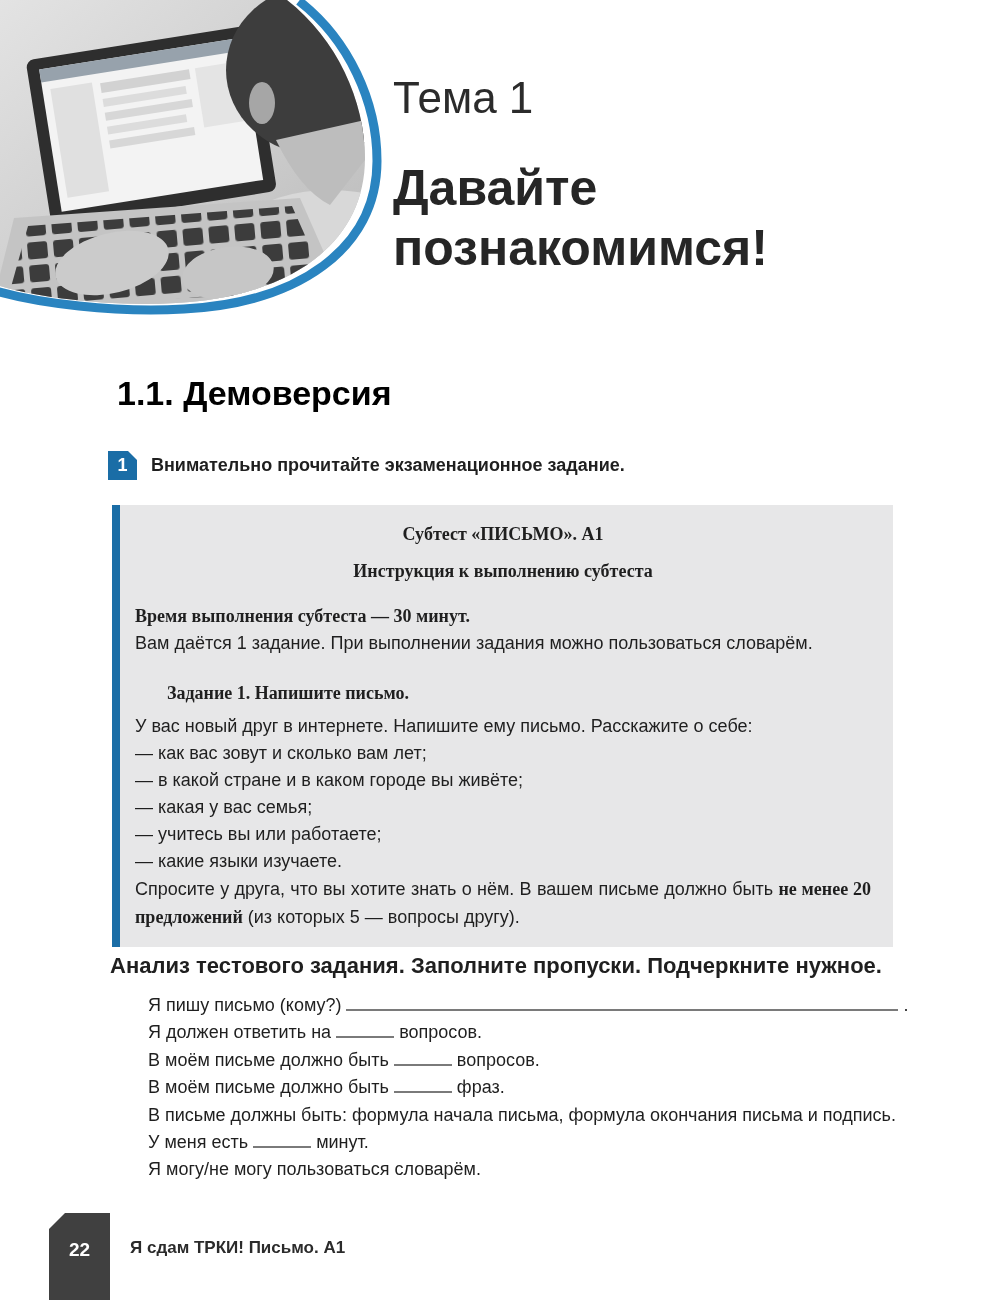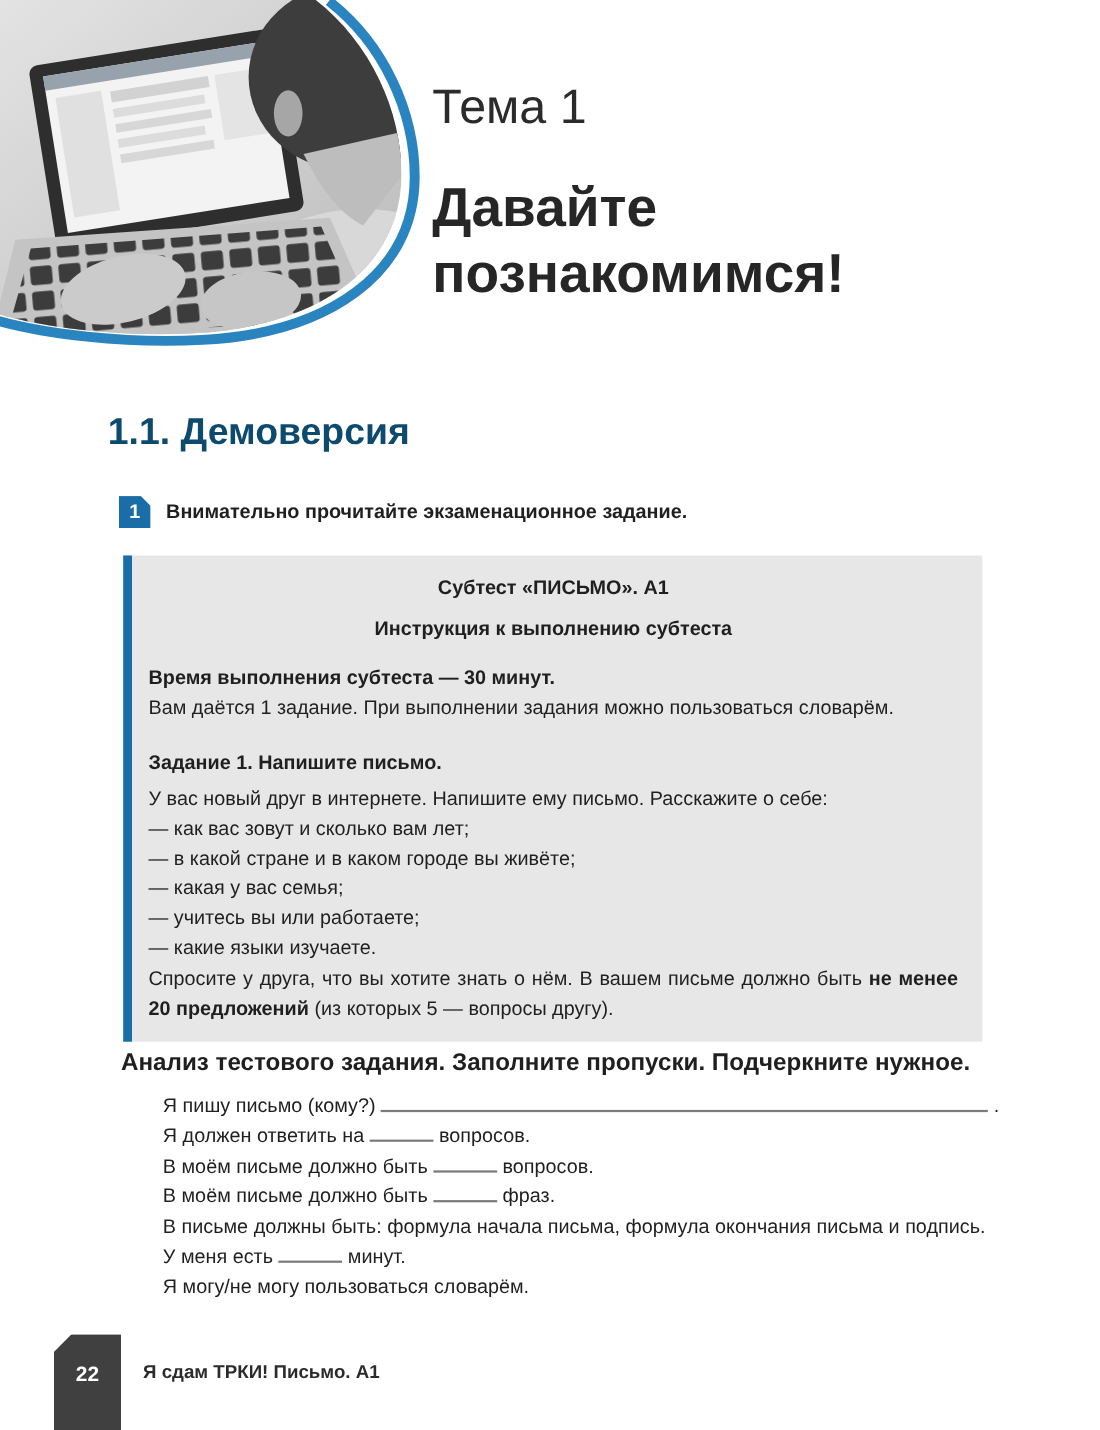--- a/index.html
+++ b/index.html
@@ -22,22 +22,22 @@
     position: absolute; left: 393px; top: 76px;
     font-size: 44px; font-weight: 400; color: #2b2b2b; line-height: 1;
   }
   .main-title {
     position: absolute; left: 393px; top: 158px;
     font-size: 50px; font-weight: 700; color: #262626; line-height: 60px;
   }
 
   
   .section-title {
-    position: absolute; left: 98px; top: 376px;
-    font-size: 34px; font-weight: 700; color: #0c4a6e; line-height: 1;
+    position: absolute; left: 117px; top: 376px;
+    font-size: 34px; font-weight: 700; color: #000000; line-height: 1;
   }
 
   
   .exercise-row { position: absolute; left: 108px; top: 451px; display: flex; align-items: center; }
   .num-badge {
     width: 29px; height: 29px; background: #1a6da6; color: #ffffff;
     font-size: 18px; font-weight: 700;
     display: flex; align-items: center; justify-content: center;
     clip-path: polygon(0 0, calc(100% - 9px) 0, 100% 9px, 100% 100%, 0 100%);
     flex: 0 0 auto;
@@ -47,25 +47,25 @@
   
   .task-box {
     position: absolute; left: 112px; top: 505px; width: 781px;
     background: #e7e7e8; padding: 8px 22px 16px 23px;
   }
   .task-box .accent-bar {
     position: absolute; left: 0; top: 0; bottom: 0; width: 8px; background: #1a6da6;
   }
   .tb-line { font-size: 18px; line-height: 27px; color: #1f1f1f; }
   .tb-center { text-align: center; }
-  .tb-bold { font-weight: 700; }
+  .tb-bold { font-weight: 700; font-family: Liberation Serif, serif; }
   .mt8  { margin-top: 8px; }
   .mt10 { margin-top: 10px; }
   .mt18 { margin-top: 18px; }
-  .mt23 { margin-top: 23px; }
+  .mt23 { margin-top: 23px; margin-left: 32px; }
   .mt6  { margin-top: 6px; }
   .tb-closing { text-align: justify; line-height: 28px; }
 
   
   .analysis-title {
     position: absolute; left: 110px; top: 953px;
     font-size: 22px; font-weight: 700; color: #1f1f1f;
   }
   .analysis-lines { position: absolute; left: 133px; top: 992px; width: 760px; margin-left: 15px; }
   .a-line { font-size: 18px; line-height: 27.4px; color: #1f1f1f; white-space: nowrap; }

